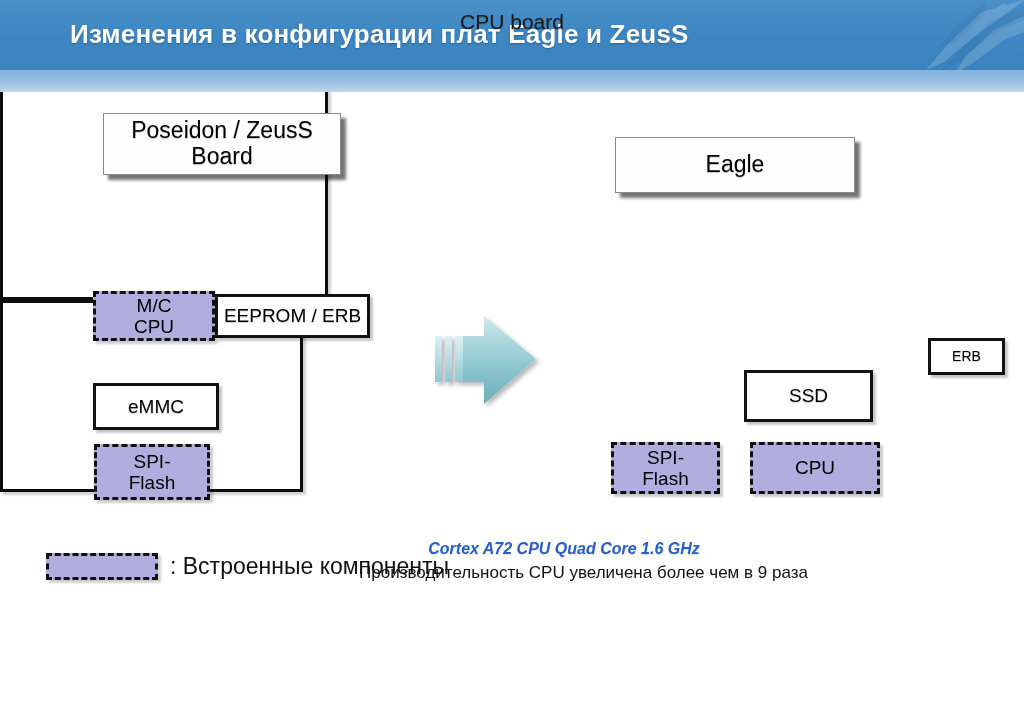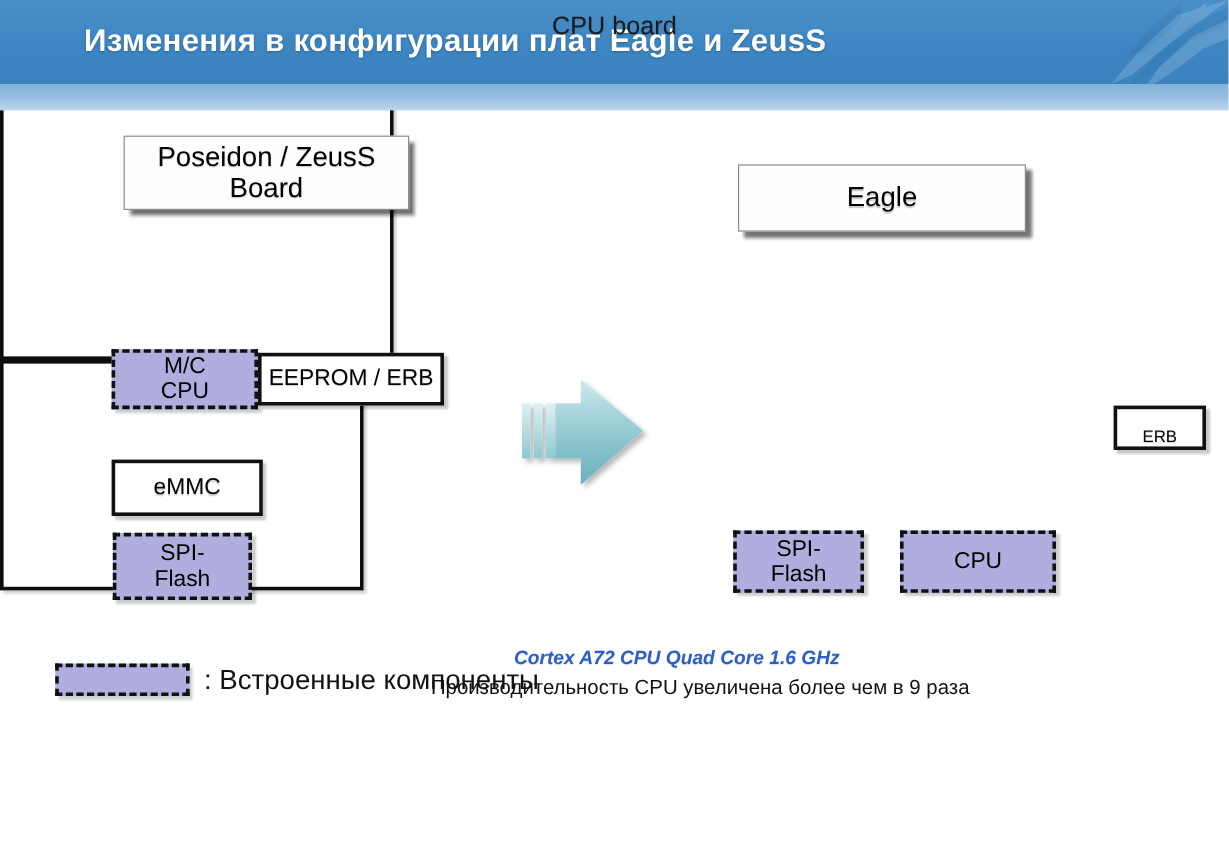--- a/index.html
+++ b/index.html
@@ -100,21 +100,20 @@
     text-shadow: 0 1px 1px rgba(0,0,0,0.2);
   }
   .chip-dashed {
     border: 3px dashed #111111;
     background: #b0aede;
     font-size: 19px;
     box-shadow: 3px 3px 2px rgba(0,0,0,0.2);
   }
   .chip-small {
     font-size: 14px;
-    align-items: flex-end;
   }
 
   
   .arrow-wrap {
     position: absolute;
     left: 432px;
     top: 312px;
     width: 120px;
     height: 104px;
   }
@@ -249,20 +248,23 @@
 
   <div class="box box-title" style="left:615px; top:121px; width:240px; height:56px;margin-top:16px;">
     <span>Eagle</span>
   </div>
 
 
   <div class="board" style="left:598px; top:317px; width:297px; height:186px;">
     <div class="board-label">CPU board</div>
   </div>
 
+  <div class="box chip-solid" style="left:744px; top:370px; width:129px; height:52px;">
+    <span>SSD</span>
+  </div>
 
   <div class="box chip-dashed" style="left:611px; top:442px; width:109px; height:52px; flex-direction:column;">
     <div>SPI-</div>
     <div>Flash</div>
   </div>
 
   <div class="box chip-dashed" style="left:750px; top:442px; width:130px; height:52px;">
     <span>CPU</span>
   </div>
 

